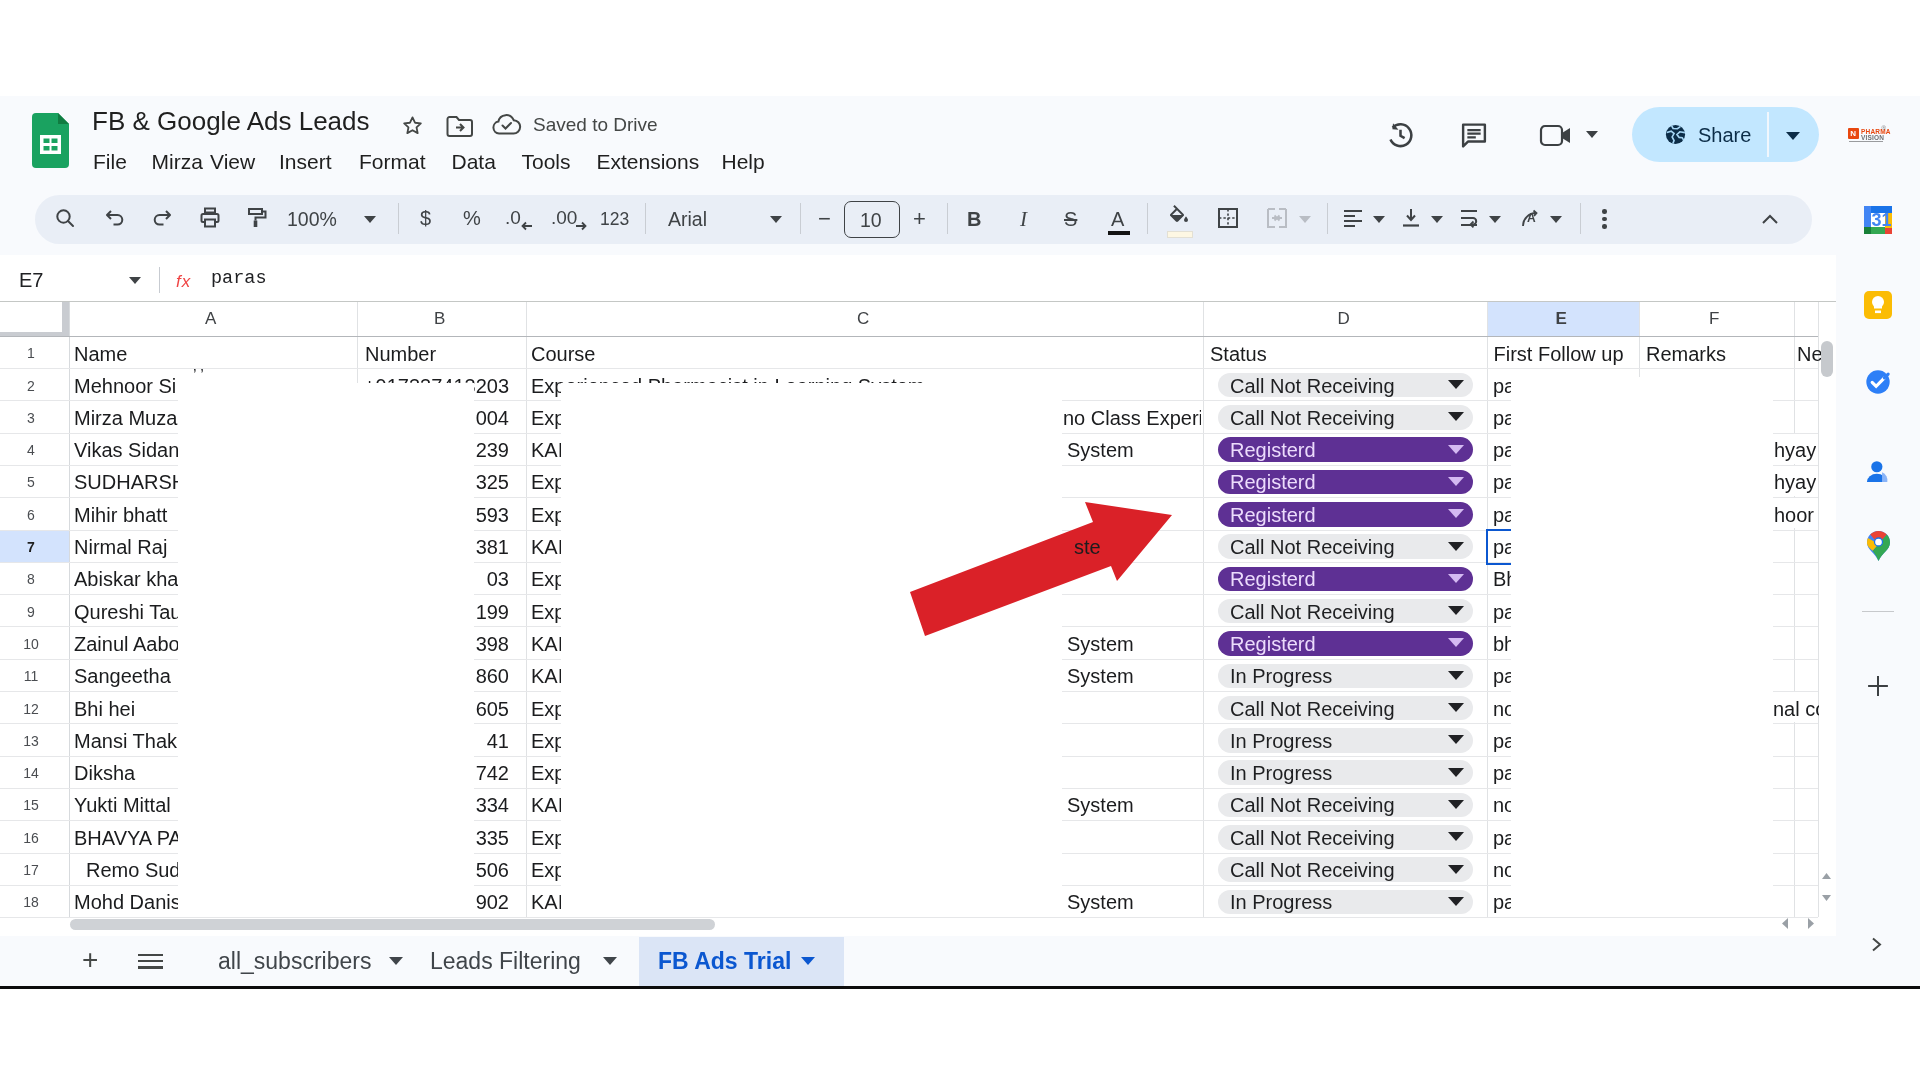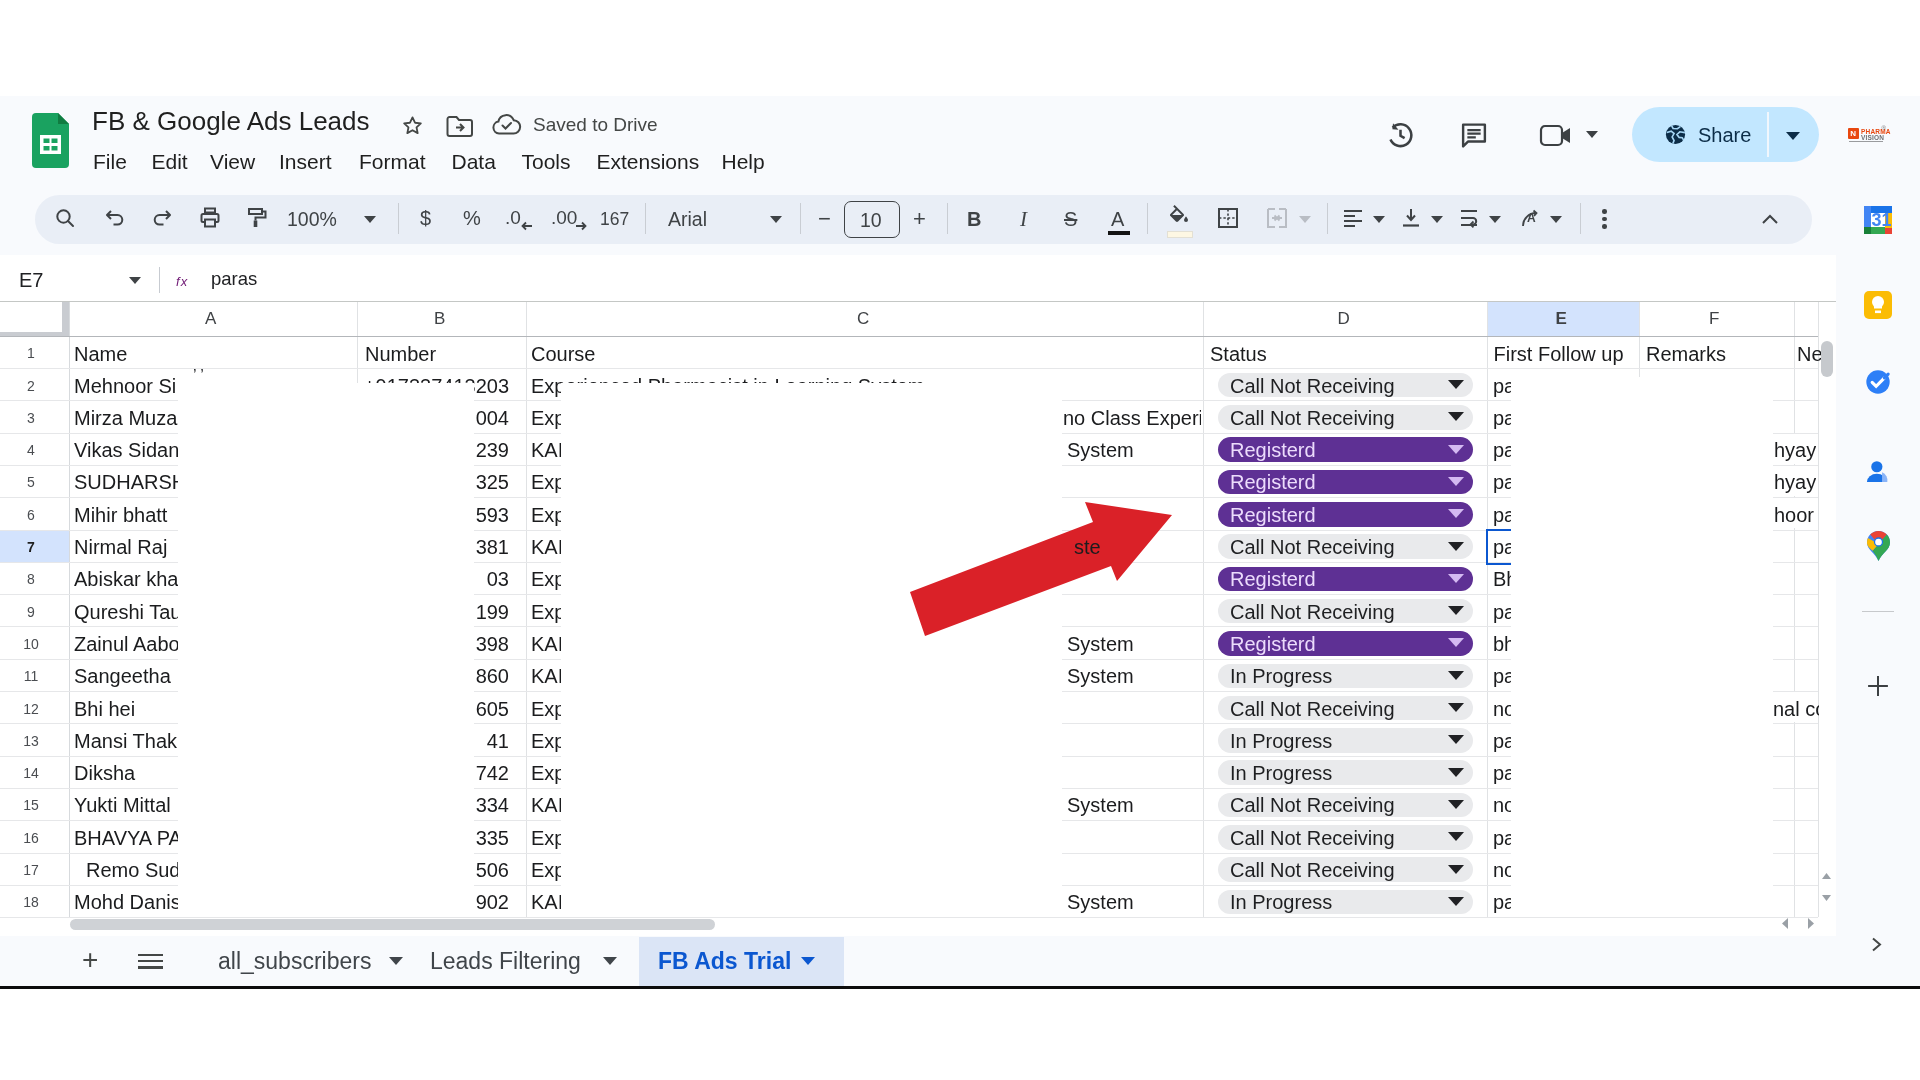--- a/index.html
+++ b/index.html
@@ -23,21 +23,21 @@
 <svg style="left:447px;top:115px" width="26" height="22" viewBox="0 0 26 22">
     <path d="M2.5 2 h7 l2.5 3 h11 a2 2 0 0 1 2 2 v12 a2 2 0 0 1 -2 2 h-20.5 a2 2 0 0 1 -2 -2 v-15 a2 2 0 0 1 2-2 Z" fill="none" stroke="#444746" stroke-width="2"></path>
     <path d="M9 12.5 h7 M13 9 l3.5 3.5 -3.5 3.5" fill="none" stroke="#444746" stroke-width="2"></path>
   </svg>
 <svg style="left:492px;top:114px" width="29" height="23" viewBox="0 0 29 23">
     <path d="M7 19.5 a6 6 0 0 1 -.6-11.9 a8 8 0 0 1 15.3-1.4 a5.5 5.5 0 0 1 -.4 13.3 Z" fill="none" stroke="#444746" stroke-width="2"></path>
     <path d="M10.5 11.5 l3 3 5.5-5.5" fill="none" stroke="#444746" stroke-width="2" stroke-linecap="round"></path>
   </svg>
 <div class="a nw" style="left:533px;top:111px;font-size:19px;line-height:27.4px;color:#444746;font-weight:500;">Saved to Drive</div>
 <div class="a nw" style="left:93px;top:147px;font-size:21px;line-height:30.2px;color:#1f1f1f;font-weight:400;">File</div>
-<div class="a nw" style="left:151.5px;top:147px;font-size:21px;line-height:30.2px;color:#1f1f1f;font-weight:400;">Edit</div>
+<div class="a nw" style="left:151.5px;top:147px;font-size:21px;line-height:30.2px;color:#1f1f1f;font-weight:400;">Mirza</div>
 <div class="a nw" style="left:210px;top:147px;font-size:21px;line-height:30.2px;color:#1f1f1f;font-weight:400;">View</div>
 <div class="a nw" style="left:279px;top:147px;font-size:21px;line-height:30.2px;color:#1f1f1f;font-weight:400;">Insert</div>
 <div class="a nw" style="left:359px;top:147px;font-size:21px;line-height:30.2px;color:#1f1f1f;font-weight:400;">Format</div>
 <div class="a nw" style="left:451.5px;top:147px;font-size:21px;line-height:30.2px;color:#1f1f1f;font-weight:400;">Data</div>
 <div class="a nw" style="left:521.5px;top:147px;font-size:21px;line-height:30.2px;color:#1f1f1f;font-weight:400;">Tools</div>
 <div class="a nw" style="left:596.5px;top:147px;font-size:21px;line-height:30.2px;color:#1f1f1f;font-weight:400;">Extensions</div>
 <div class="a nw" style="left:721.5px;top:147px;font-size:21px;line-height:30.2px;color:#1f1f1f;font-weight:400;">Help</div>
 <svg style="left:1386px;top:121px" width="29" height="29" viewBox="0 0 24 24">
     <path d="M5.5 5.5 a9 9 0 1 1 -1.8 9.8" fill="none" stroke="#3c4043" stroke-width="2.1"></path>
     <path d="M5.8 1.8 L5.3 6.8 l5 .5 Z" fill="#3c4043"></path>
@@ -95,21 +95,21 @@
 <div class="a nw" style="left:420px;top:204px;font-size:20px;line-height:28.8px;color:#3f4346;font-weight:400;">$</div>
 <div class="a nw" style="left:463px;top:204px;font-size:20px;line-height:28.8px;color:#3f4346;font-weight:400;">%</div>
 <div class="a nw" style="left:505px;top:204px;font-size:19px;line-height:27.4px;color:#3f4346;font-weight:500;">.0</div>
 <svg style="left:521px;top:221px" width="12" height="10" viewBox="0 0 12 10">
     <path d="M11 5 H2 M5 1.5 L1.5 5 L5 8.5" fill="none" stroke="#3f4346" stroke-width="1.8"></path>
   </svg>
 <div class="a nw" style="left:551px;top:204px;font-size:19px;line-height:27.4px;color:#3f4346;font-weight:500;">.00</div>
 <svg style="left:575px;top:221px" width="12" height="10" viewBox="0 0 12 10">
     <path d="M1 5 H10 M7 1.5 L10.5 5 L7 8.5" fill="none" stroke="#3f4346" stroke-width="1.8"></path>
   </svg>
-<div class="a nw" style="left:600px;top:207px;font-size:17.5px;line-height:25.2px;color:#3f4346;font-weight:500;">167</div>
+<div class="a nw" style="left:600px;top:207px;font-size:17.5px;line-height:25.2px;color:#3f4346;font-weight:500;">123</div>
 <div class="tbdiv" style="left:645px"></div>
 <div class="a nw" style="left:668px;top:205px;font-size:19.5px;line-height:28.1px;color:#3f4346;font-weight:400;">Arial</div>
 <div class="a" style="left:770px;top:215.5px;width:0;height:0;border-left:6.5px solid transparent;border-right:6.5px solid transparent;border-top:7.5px solid #3f4346"></div>
 <div class="tbdiv" style="left:800px"></div>
 <div class="a nw" style="left:818px;top:203px;font-size:22px;line-height:31.7px;color:#3f4346;font-weight:400;">−</div>
 <div style="position:absolute;left:843.5px;top:201px;width:54px;height:35px;border:1.5px solid #3f4346;border-radius:7px"></div>
 <div class="a nw" style="left:860px;top:206px;font-size:19.5px;line-height:28.1px;color:#3f4346;font-weight:400;">10</div>
 <div class="a nw" style="left:913px;top:203px;font-size:22px;line-height:31.7px;color:#3f4346;font-weight:400;">+</div>
 <div class="tbdiv" style="left:947px"></div>
 <div class="a nw" style="left:967px;top:205px;font-size:20px;line-height:28.8px;color:#3f4346;font-weight:700;">B</div>
@@ -156,22 +156,22 @@
 <div class="tbdiv" style="left:1580px"></div>
 <div style="position:absolute;left:1602px;top:209px;width:4.5px;height:4.5px;border-radius:50%;background:#3f4346"></div>
 <div style="position:absolute;left:1602px;top:216.5px;width:4.5px;height:4.5px;border-radius:50%;background:#3f4346"></div>
 <div style="position:absolute;left:1602px;top:224px;width:4.5px;height:4.5px;border-radius:50%;background:#3f4346"></div>
 <svg style="left:1760px;top:212px" width="20" height="14" viewBox="0 0 20 14">
     <path d="M3 11 L10 4 l7 7" fill="none" stroke="#3f4346" stroke-width="2"></path>
   </svg>
 <div class="a nw" style="left:19px;top:266px;font-size:20px;line-height:28.8px;color:#202124;font-weight:400;">E7</div>
 <div class="a" style="left:129px;top:276.5px;width:0;height:0;border-left:6.5px solid transparent;border-right:6.5px solid transparent;border-top:7.5px solid #3f4346"></div>
 <div style="position:absolute;left:158.5px;top:267px;width:1px;height:26px;background:#c7cbd1"></div>
-<div class="a nw" style="left:176px;top:267.5px;font-size:13px;line-height:27.4px;color:#701a75;font-weight:500;letter-spacing:1px"><i>f</i><span style="font-style:italic">x</span></div>
-<div class="a nw" style="left:211px;top:266px;font-size:18.5px;line-height:26.6px;color:#202124;font-weight:400;">paras</div>
+<div class="a nw" style="left:176px;top:267.5px;font-size:17px;line-height:27.4px;color:#ef4444;font-weight:500;letter-spacing:1px"><i>f</i><span style="font-style:italic">x</span></div>
+<div class="a nw" style="left:211px;top:266px;font-size:18.5px;line-height:26.6px;color:#202124;font-weight:400;font-family:Liberation Mono, monospace;">paras</div>
 <div style="position:absolute;left:0;top:300.5px;width:1836px;height:1.4px;background:#c4c7c5"></div>
 <div style="position:absolute;left:1487px;top:302px;width:152px;height:33.5px;background:#d3e3fd"></div>
 <div style="position:absolute;left:0;top:529.5px;width:68.5px;height:32.3px;background:#d3e3fd"></div>
 <div style="position:absolute;left:62px;top:302px;width:6.5px;height:33.5px;background:#c9ccd1"></div>
 <div style="position:absolute;left:0;top:331.5px;width:62px;height:4.5px;background:#c9ccd1"></div>
 <div class="a nw" style="left:205.0px;top:307px;font-size:17px;line-height:24.5px;color:#3f4245;font-weight:400;">A</div>
 <div class="a nw" style="left:434.0px;top:307px;font-size:17px;line-height:24.5px;color:#3f4245;font-weight:400;">B</div>
 <div class="a nw" style="left:857.0px;top:307px;font-size:17px;line-height:24.5px;color:#3f4245;font-weight:400;">C</div>
 <div class="a nw" style="left:1337.5px;top:307px;font-size:17px;line-height:24.5px;color:#3f4245;font-weight:400;">D</div>
 <div class="a nw" style="left:1555.5px;top:307px;font-size:17px;line-height:24.5px;color:#3f4245;font-weight:700;">E</div>

